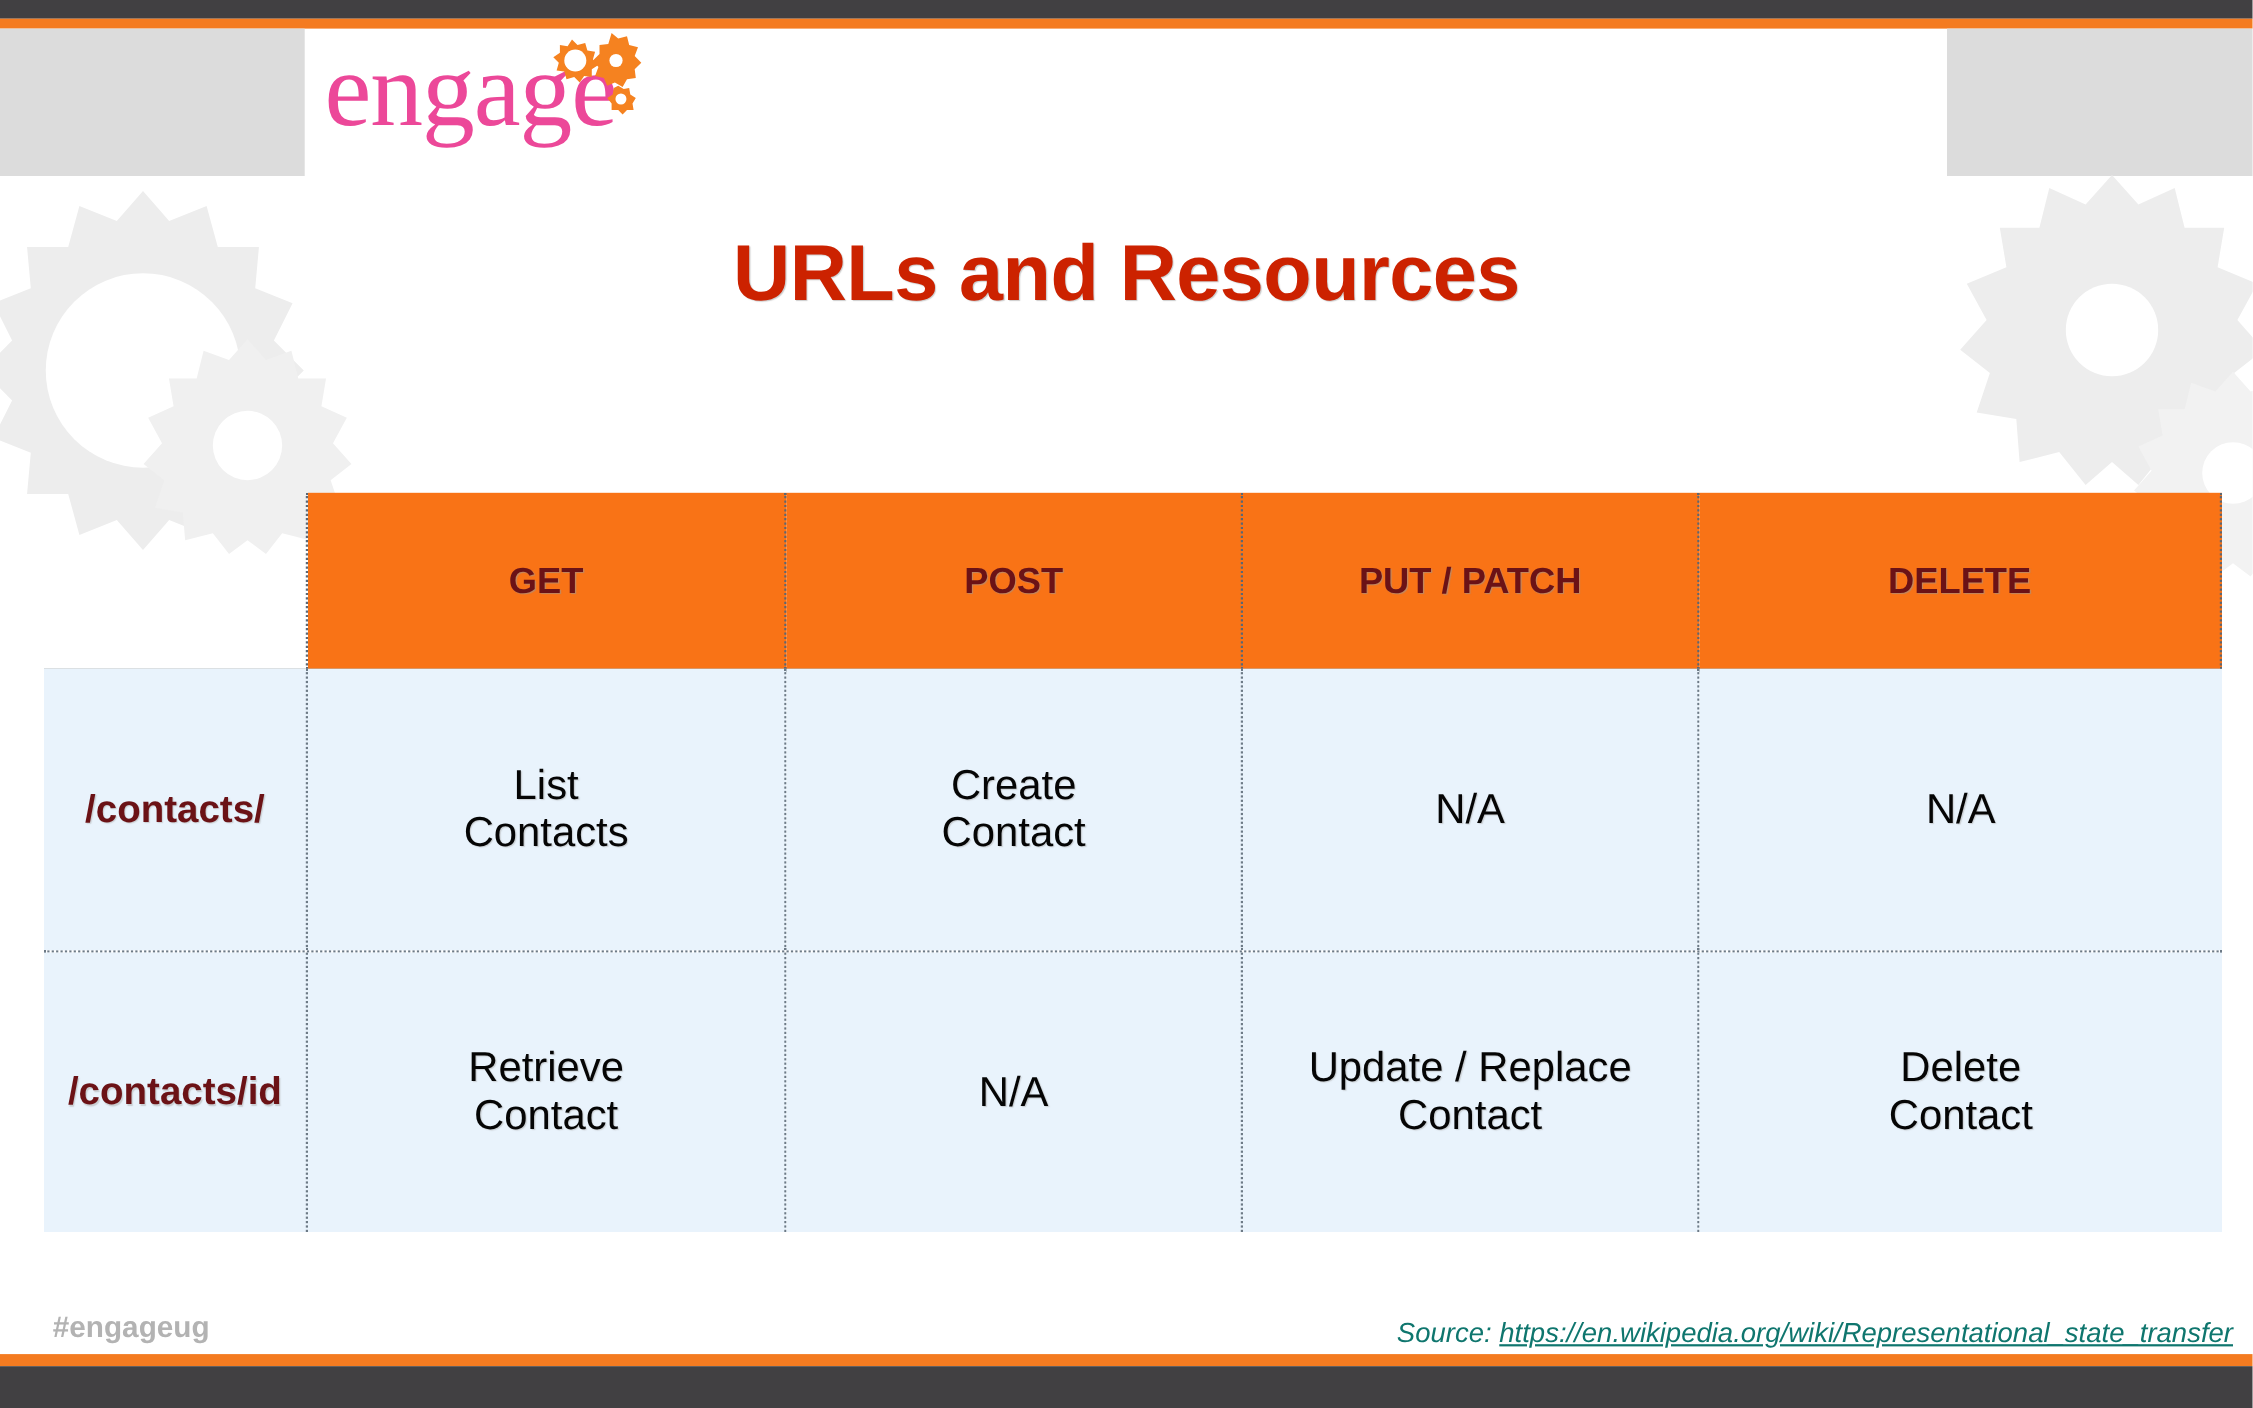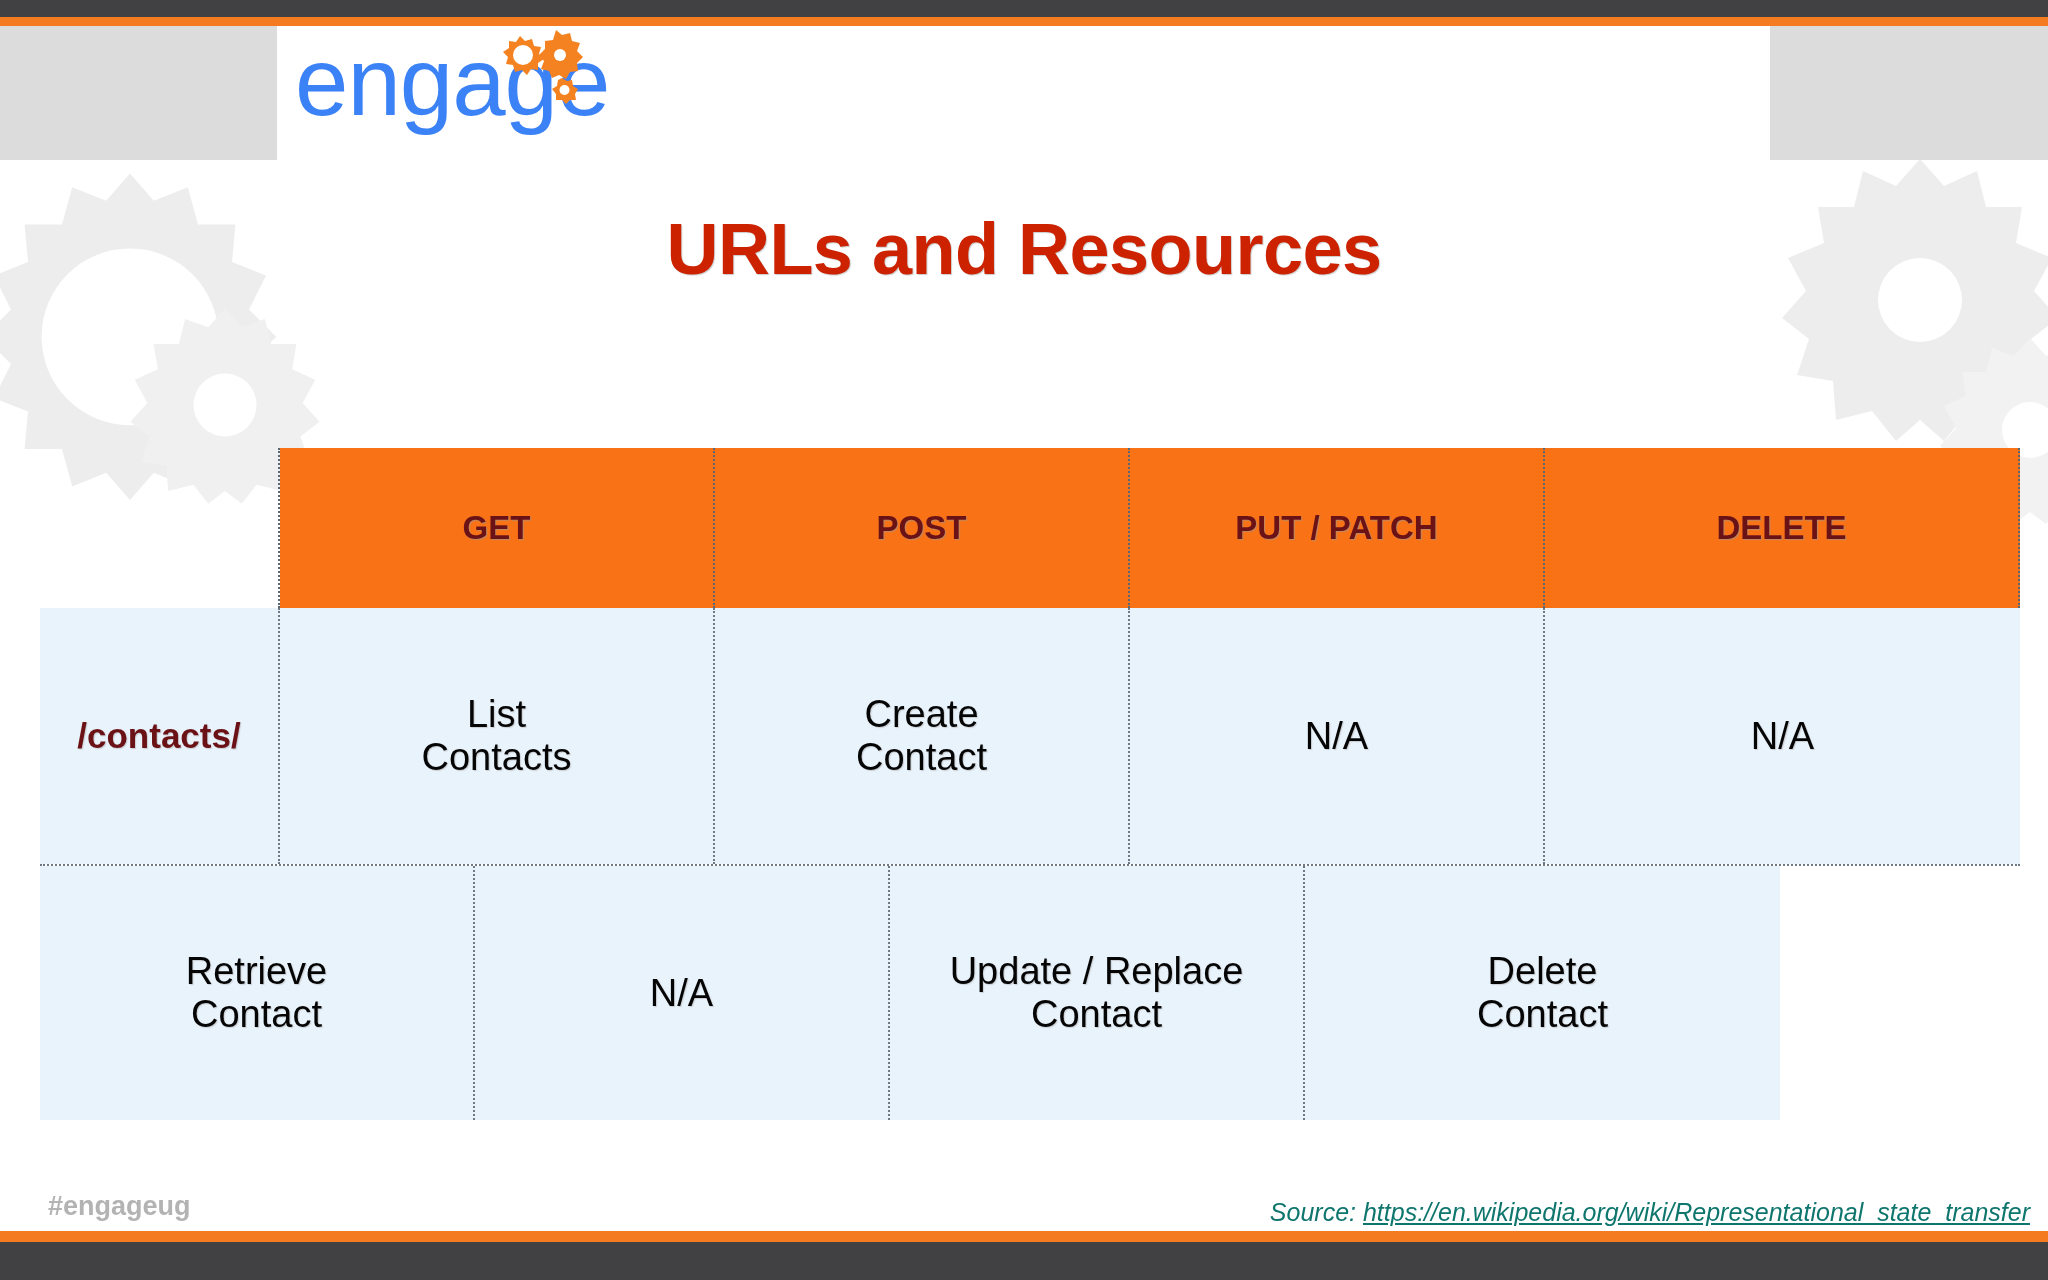--- a/index.html
+++ b/index.html
@@ -58,24 +58,24 @@
   .gear-right { left: 1770px; top: 150px; }
   .gear-right2{ left: 1930px; top: 330px; }
 
   
   .logo {
     position: absolute; left: 295px; top: 28px;
     width: 300px; height: 110px;
   }
   .logo-word {
     position: absolute; left: 0; top: 6px;
-    font-family: Liberation Sans, sans-serif;
+    font-family: Liberation Serif, serif;
     font-size: 96px;
     line-height: 1;
-    color: #3b82f6;
+    color: #ec4899;
     letter-spacing: -1px;
   }
   .logo-gears { position: absolute; left: 197px; top: 0px; }
 
   
   .title {
     position: absolute; left: 0; top: 208px;
     width: 2048px;
     text-align: center;
     font-size: 72px;
@@ -224,20 +224,21 @@
 
     <div class="trow brow">
       <div class="bcell rowhdr c0">/contacts/</div>
       <div class="bcell c1">List<br>Contacts</div>
       <div class="bcell c2">Create<br>Contact</div>
       <div class="bcell c3">N/A</div>
       <div class="bcell c4">N/A</div>
     </div>
 
     <div class="trow brow">
+      <div class="bcell rowhdr c0">/contacts/id</div>
       <div class="bcell c1">Retrieve<br>Contact</div>
       <div class="bcell c2">N/A</div>
       <div class="bcell c3">Update / Replace<br>Contact</div>
       <div class="bcell c4">Delete<br>Contact</div>
     </div>
 
   </div>
 
   <div class="hashtag">#engageug</div>
   <div class="source">

